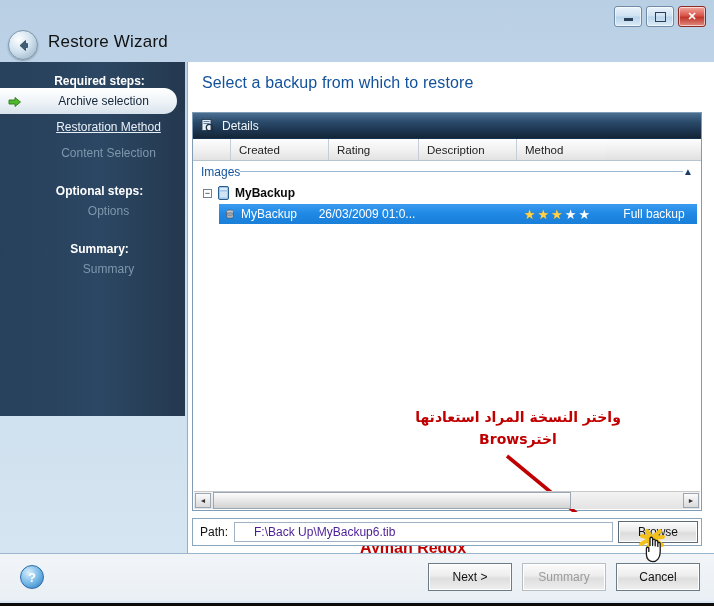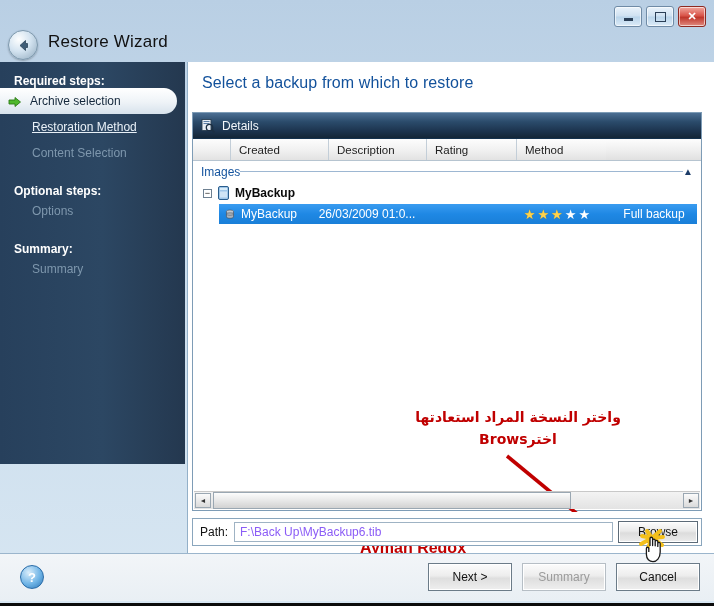--- a/index.html
+++ b/index.html
@@ -40,22 +40,23 @@
     box-shadow:0 1px 2px rgba(0,0,0,.25);
   }
   .backbtn svg{display:block;}
   .wintitle{
     position:absolute;left:48px;top:32px;font-size:17px;color:#111;
     letter-spacing:.2px;
   }
 
   
   .sidebar{
-    position:absolute;left:0;top:62px;width:185px;height:402px;
+    position:absolute;left:0;top:62px;width:185px;height:354px;
     background:linear-gradient(to right,#27405c 0%,#2c4763 55%,#24384f 100%);
+    text-align:center;
   }
   .sb-head{
     color:#fff;font-size:12px;font-weight:bold;padding:12px 0 0 14px;
   }
   .sb-head.second{padding-top:18px;}
   .sb-item{
     font-size:12px;color:#c7d6e4;padding:6px 0 6px 14px;position:relative;
   }
   .sb-item.dim{color:#7e97ad;}
   .sb-item.link{color:#e8f0f7;text-decoration:underline;}
@@ -159,21 +160,21 @@
 
   
   .pathbar{
     position:absolute;left:4px;top:456px;width:510px;height:28px;
     border:1px solid #8aa6bd;background:#fff;display:flex;align-items:center;
     box-sizing:border-box;padding:0 3px;
   }
   .pathbar .lbl{font-size:12px;color:#111;padding:0 6px 0 4px;}
   .path-input{
     flex:1;height:20px;border:1px solid #9fb3c4;background:#fff;
-    font-size:12px;color:#8b5cf6;display:flex;align-items:center;padding-left:5px;
+    font-size:12px;color:#4c1d95;display:flex;align-items:center;padding-left:19px;
     box-sizing:border-box;
   }
   .browse-btn{
     width:80px;height:22px;margin-left:5px;border:1px solid #5d6b78;
     background:linear-gradient(to bottom,#fcfcfc 0%,#eaeaea 45%,#dcdcdc 55%,#ececec 100%);
     font-size:12px;color:#111;display:flex;align-items:center;justify-content:center;
     box-sizing:border-box;box-shadow:inset 0 0 0 1px #fff;
   }
 
   
@@ -270,22 +271,22 @@
           <rect x="2.5" y="4" width="6" height="1" fill="#5b7fa6"></rect>
           <circle cx="8.5" cy="8.5" r="3.2" fill="none" stroke="#1c2f42" stroke-width="1.3"></circle>
           <line x1="10.8" y1="10.8" x2="13.4" y2="13.4" stroke="#1c2f42" stroke-width="1.6"></line>
         </svg>
         <span class="lbl">Details</span>
       </div>
 
       <div class="col-head">
         <div class="c" style="width:38px"></div>
         <div class="c" style="width:98px">Created</div>
+        <div class="c" style="width:90px">Rating</div>
         <div class="c" style="width:98px">Description</div>
-        <div class="c" style="width:90px">Rating</div>
         <div class="c" style="width:89px;border-right:none">Method</div>
       </div>
 
       <div class="group-row">
         <span class="gname">Images</span>
         <span class="gline"></span>
         <span class="gchev">▲</span>
       </div>
 
       <div class="tree-row">

